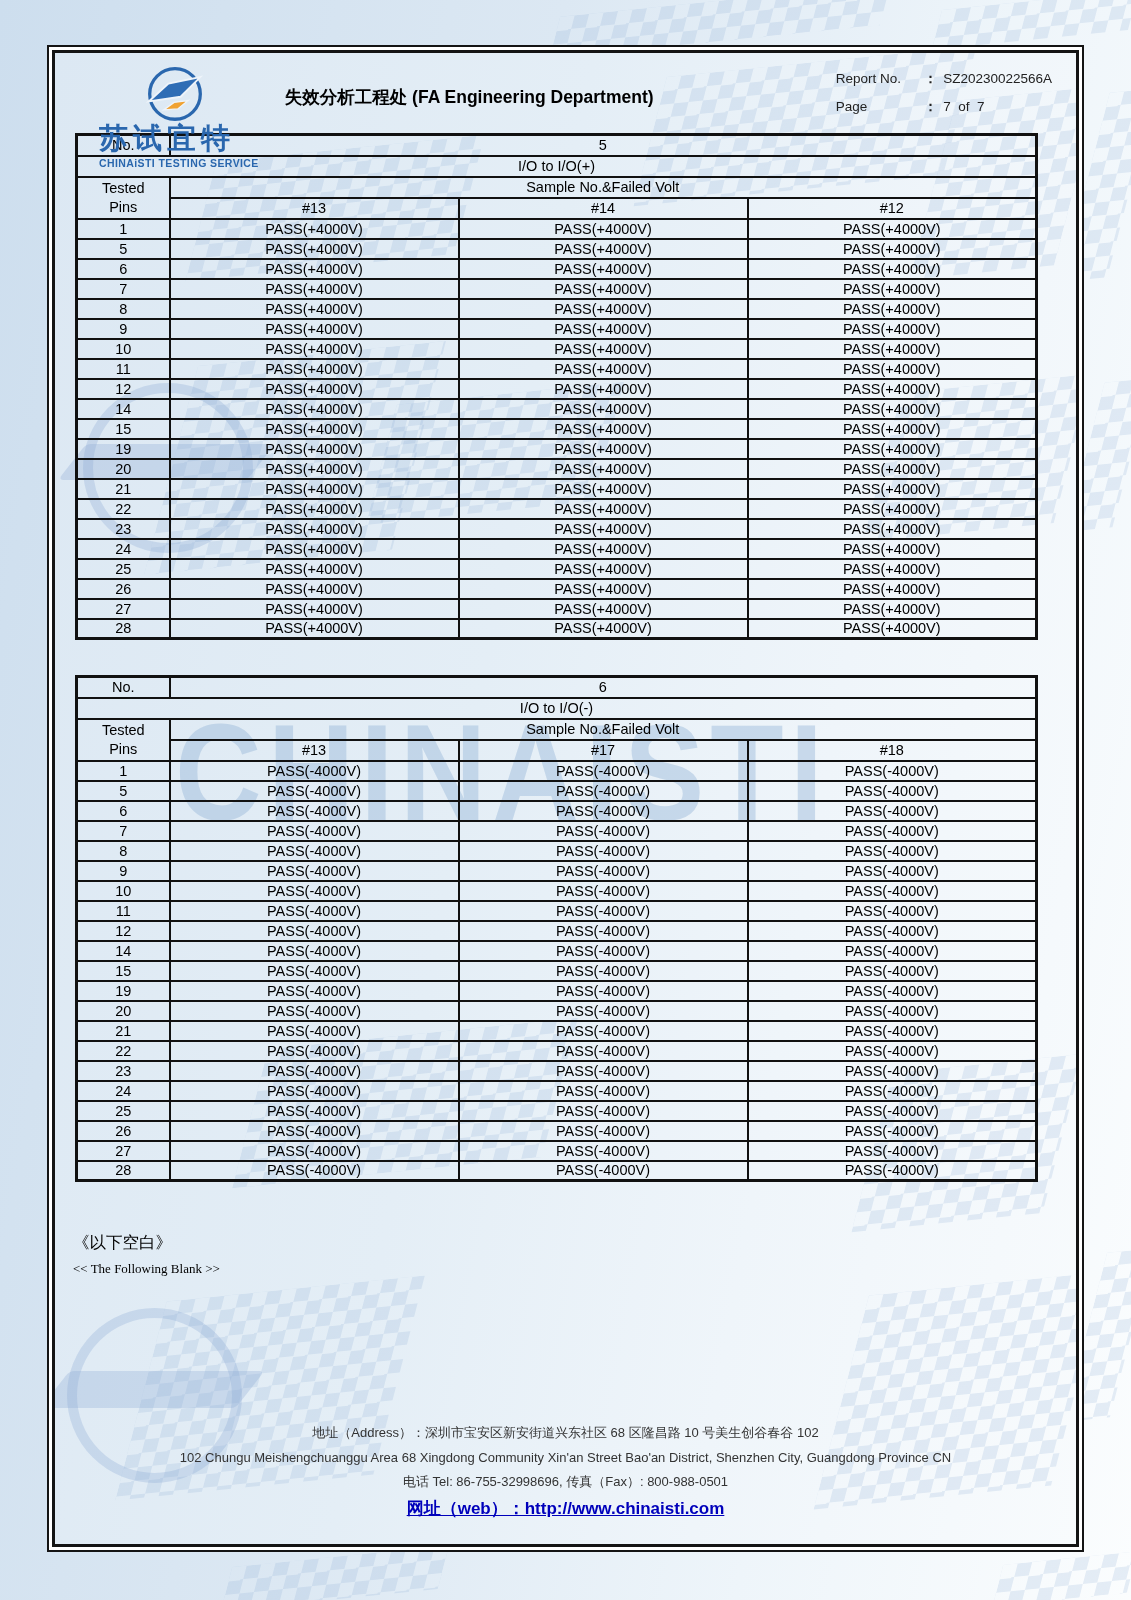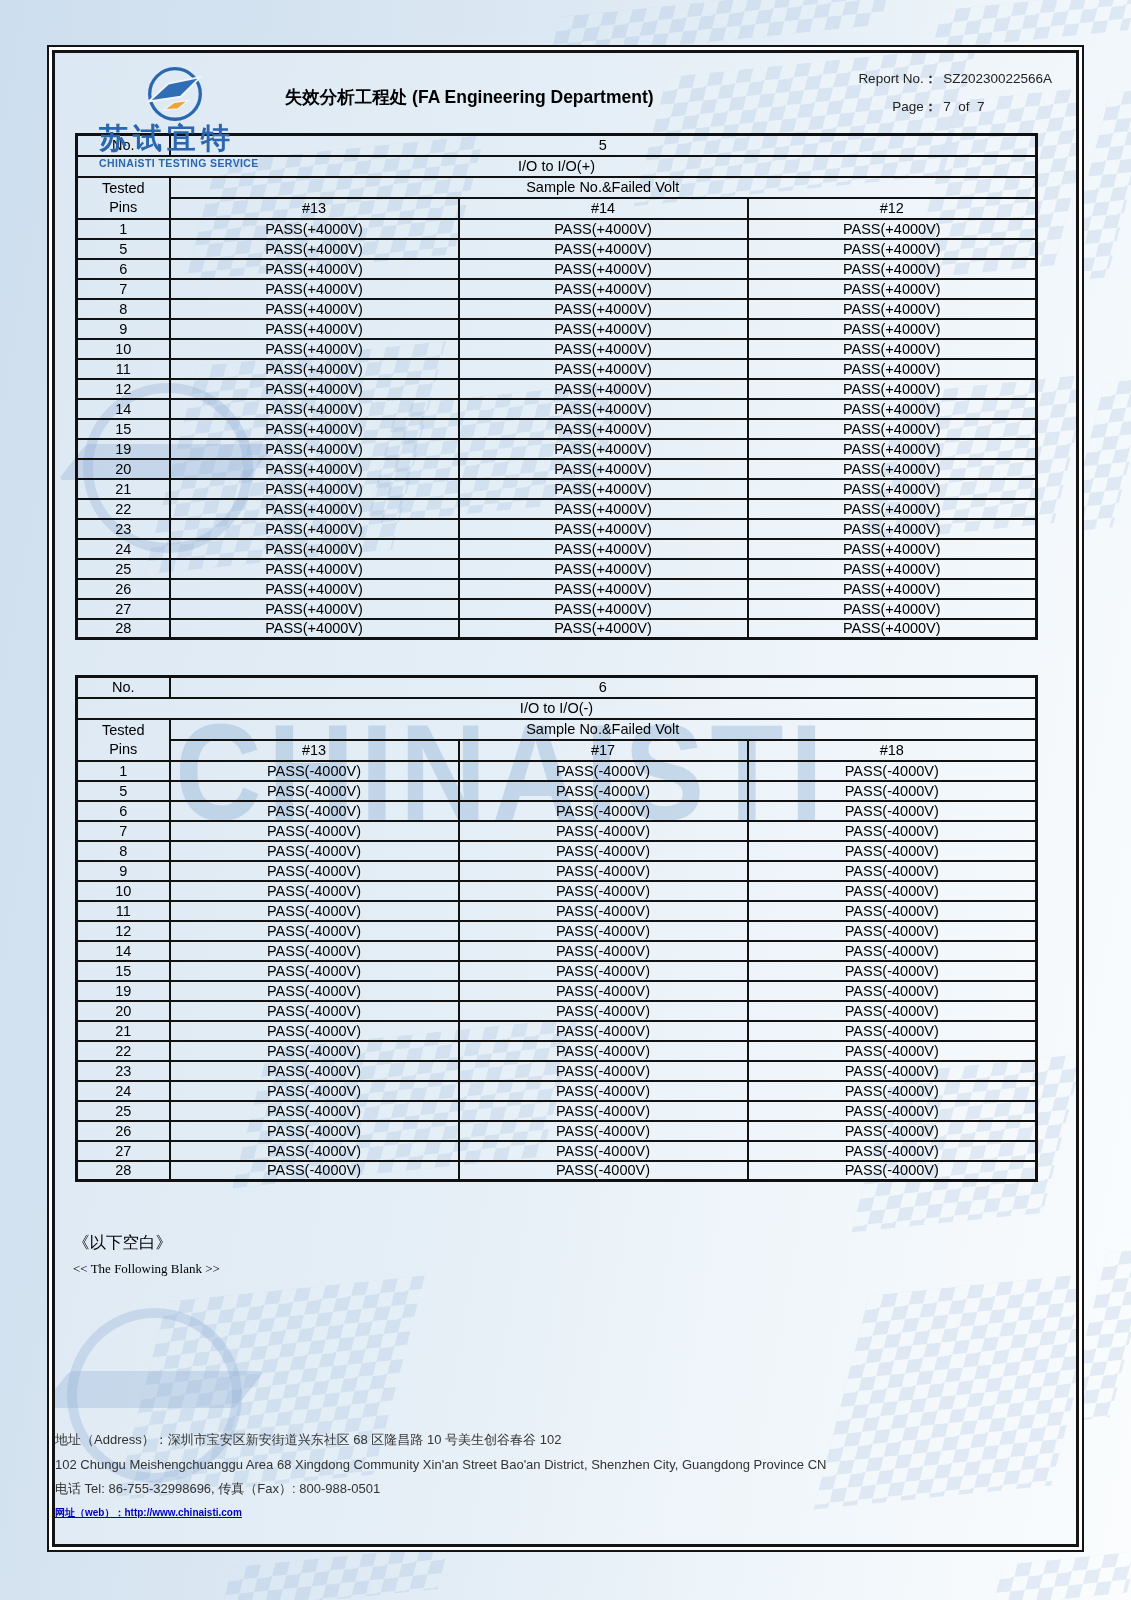--- a/index.html
+++ b/index.html
@@ -45,45 +45,45 @@
   .content { position:relative; z-index:2; padding:0 18px; }
   
   .header { position:relative; padding-top:10px; height:72px; display:flex; align-items:flex-start; }
   .logo-block { display:flex; align-items:center; margin-left:18px;flex-direction:column; }
   .logo-text { margin-left:8px; }
   .logo-cn { color:#2a67ae; font-size:29px; font-weight:bold; letter-spacing:5px; line-height:1.1; }
   .logo-en { color:#2a67ae; font-size:10.5px; font-weight:bold; letter-spacing:0.4px; margin-top:2px; }
   .dept-title { margin-left:26px; margin-top:22px; font-size:17.5px; font-weight:bold; color:#000; }
   .report-block { position:absolute; right:6px; top:12px; font-size:13.5px; color:#222; }
   .report-row { display:flex; line-height:2.05; white-space:pre; }
-  .report-lbl { display:inline-block; width:88px;text-align:right; }
+  .report-lbl { display:inline-block; width:88px; }
   .report-colon { font-weight:bold; margin-right:6px; }
   
   table.results {
     width:962px; margin-left:2px; border-collapse:collapse; table-layout:fixed;
     border:3px solid #111; background:transparent;padding-left:28px;
   }
   table.results th, table.results td {
     border:2px solid #111; font-weight:400; font-size:14.5px; color:#000;
     text-align:center; padding:0; overflow:hidden; white-space:nowrap;
   }
   table.results th { height:21px; }
   table.results td { height:20px; }
   .t1 { margin-top:8px; }
   .t2 { margin-top:35px; }
   .pins-hdr div { line-height:1.3; }
   
   .blank-note { margin-top:50px; text-align:left; color:#000;font-family:Liberation Serif, serif; }
   .blank-cn { font-size:16.5px; }
   .blank-en { font-size:13px; margin-top:7px; }
   
-  .footer { position:absolute; z-index:2; left:0; right:0; bottom:24px; color:#333; }
+  .footer { position:absolute; z-index:2; left:0; right:0; bottom:24px; text-align:center; color:#333; }
   .footer .line { font-size:13px; line-height:1.9; }
   .footer .web {
-    display:inline-block; margin-top:2px; font-size:10px; font-weight:bold;
+    display:inline-block; margin-top:2px; font-size:17px; font-weight:bold;
     color:#0000bb; text-decoration:underline; cursor:pointer;
   }
 </style>
 </head>
 <body>
 
 <div class="wm wm-blocks" style="left:560px; top:0; width:320px; height:42px;"></div>
 <div class="wm wm-blocks" style="left:940px; top:0; width:190px; height:40px;"></div>
 <div class="wm wm-blocks" style="left:1086px; top:90px; width:45px; height:190px;"></div>
 <div class="wm wm-blocks" style="left:1086px; top:380px; width:45px; height:150px;"></div>

